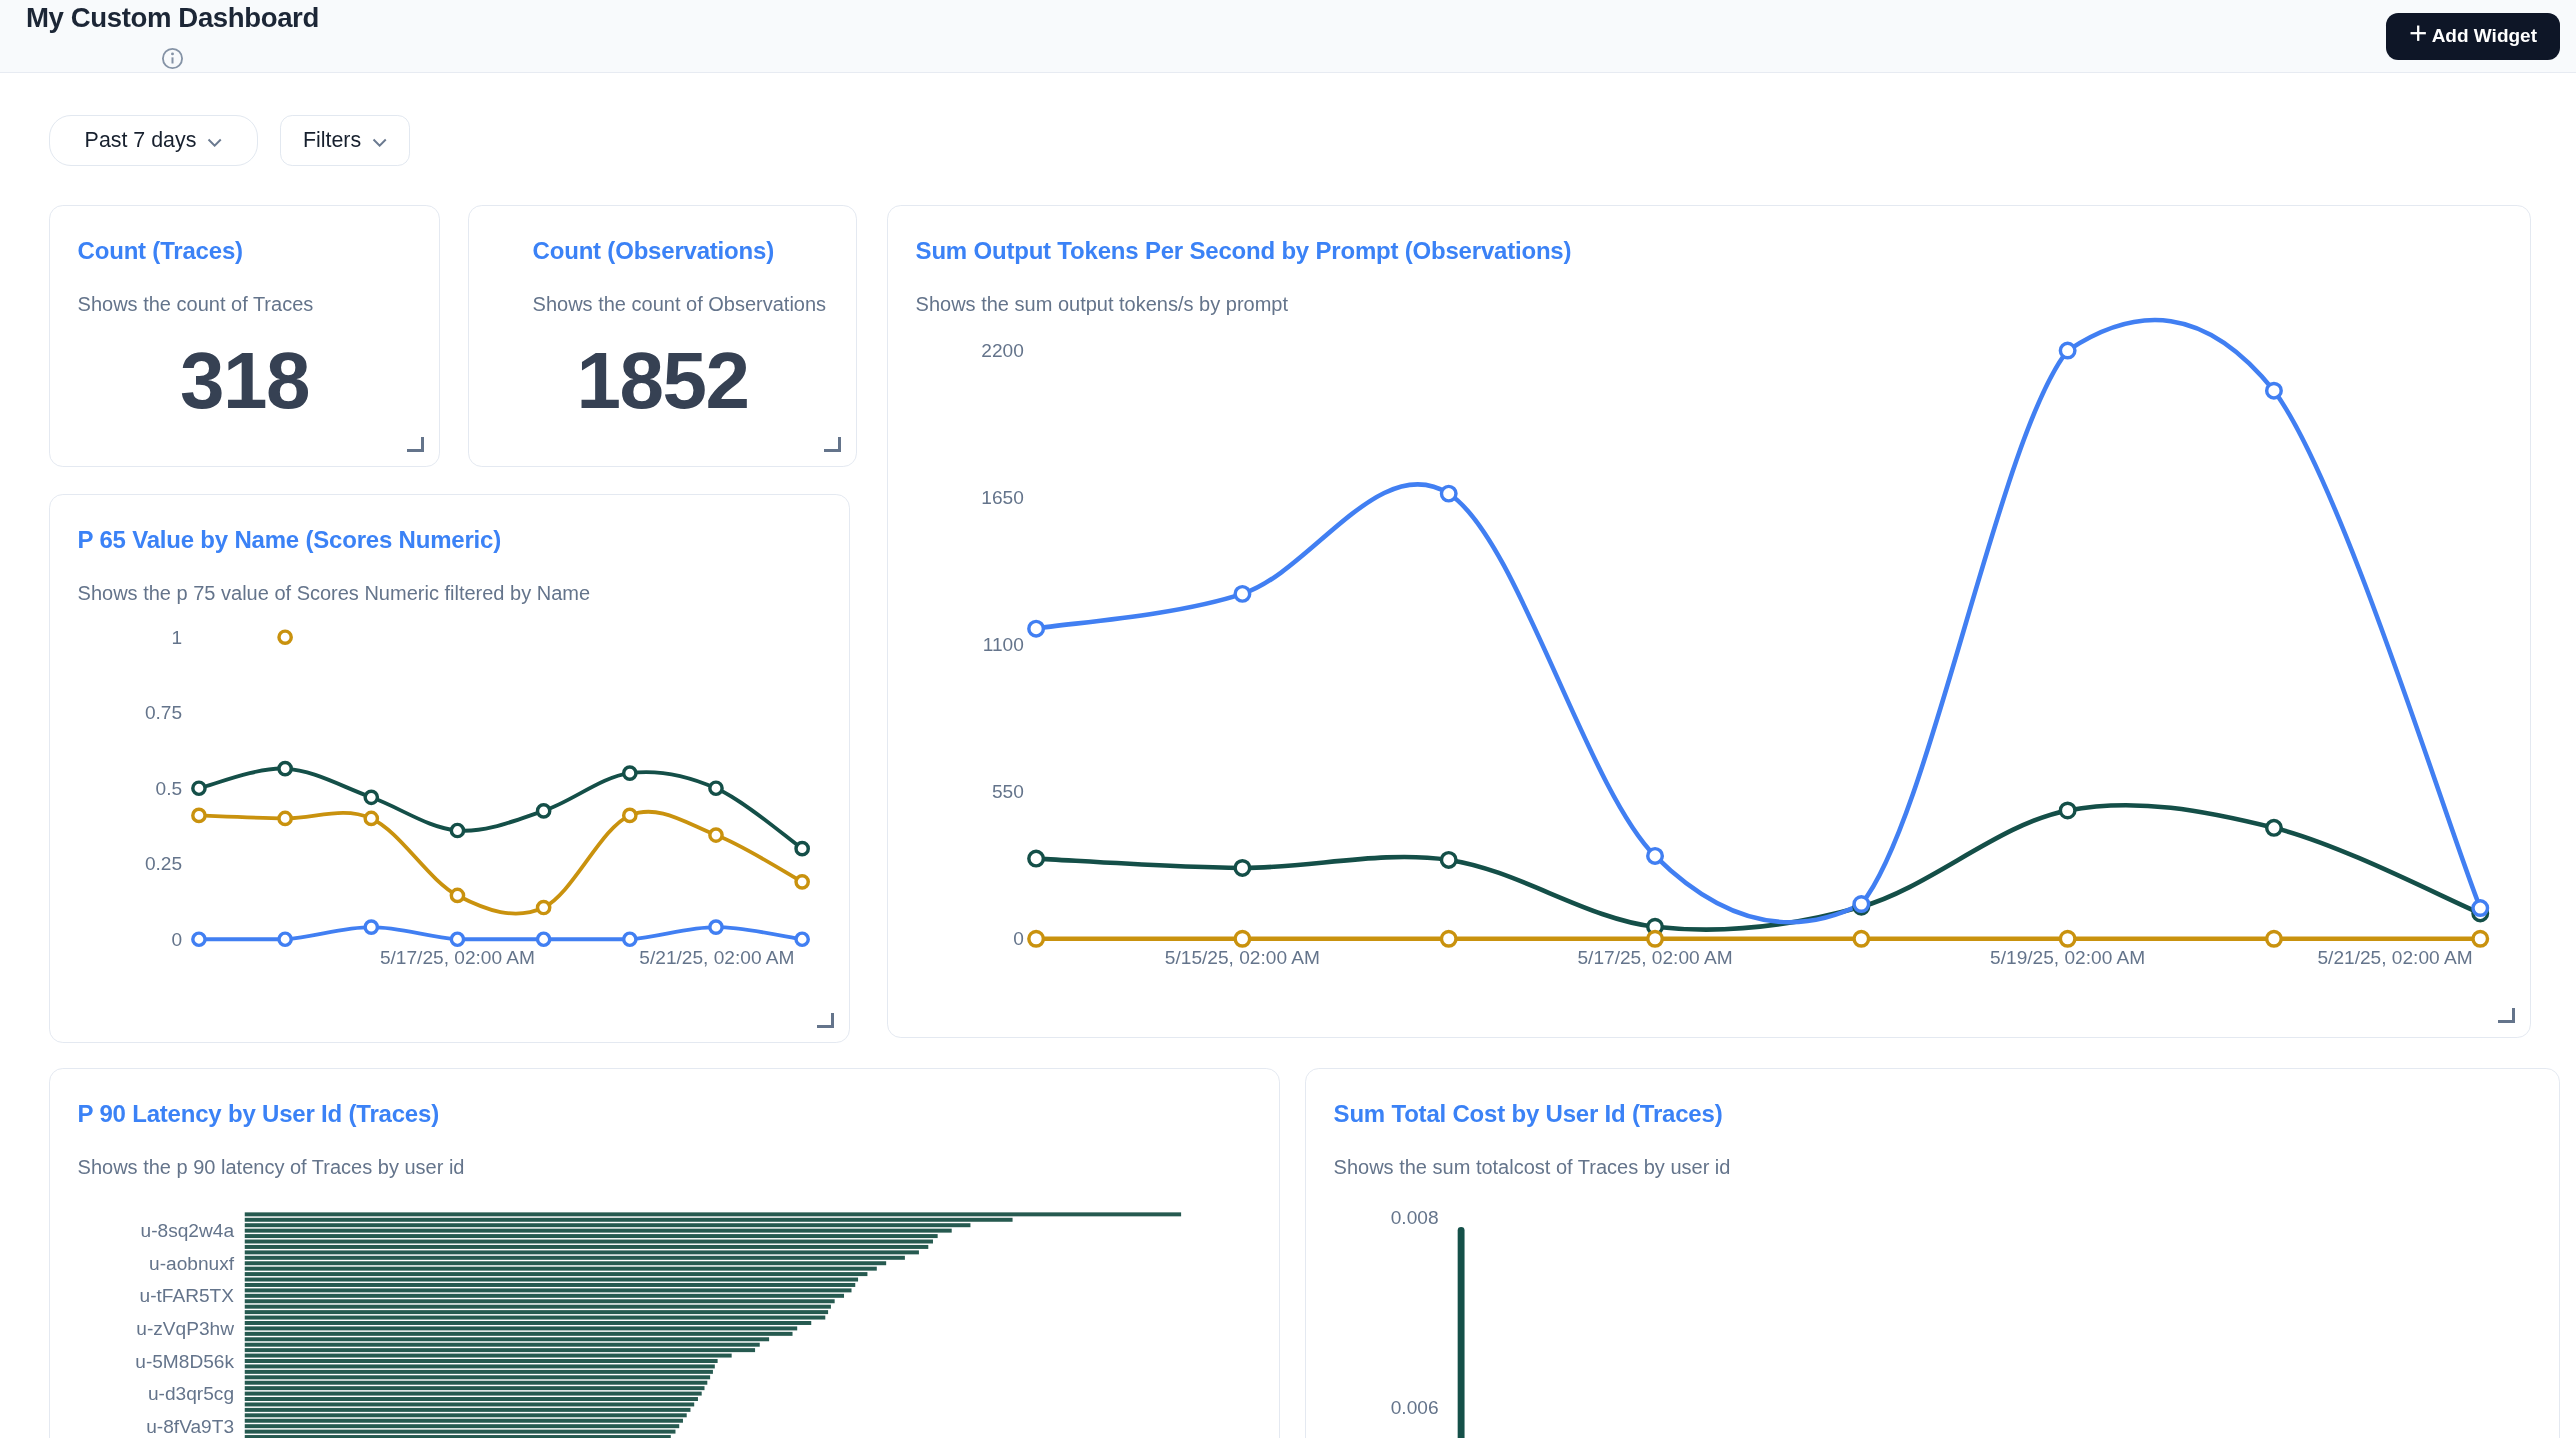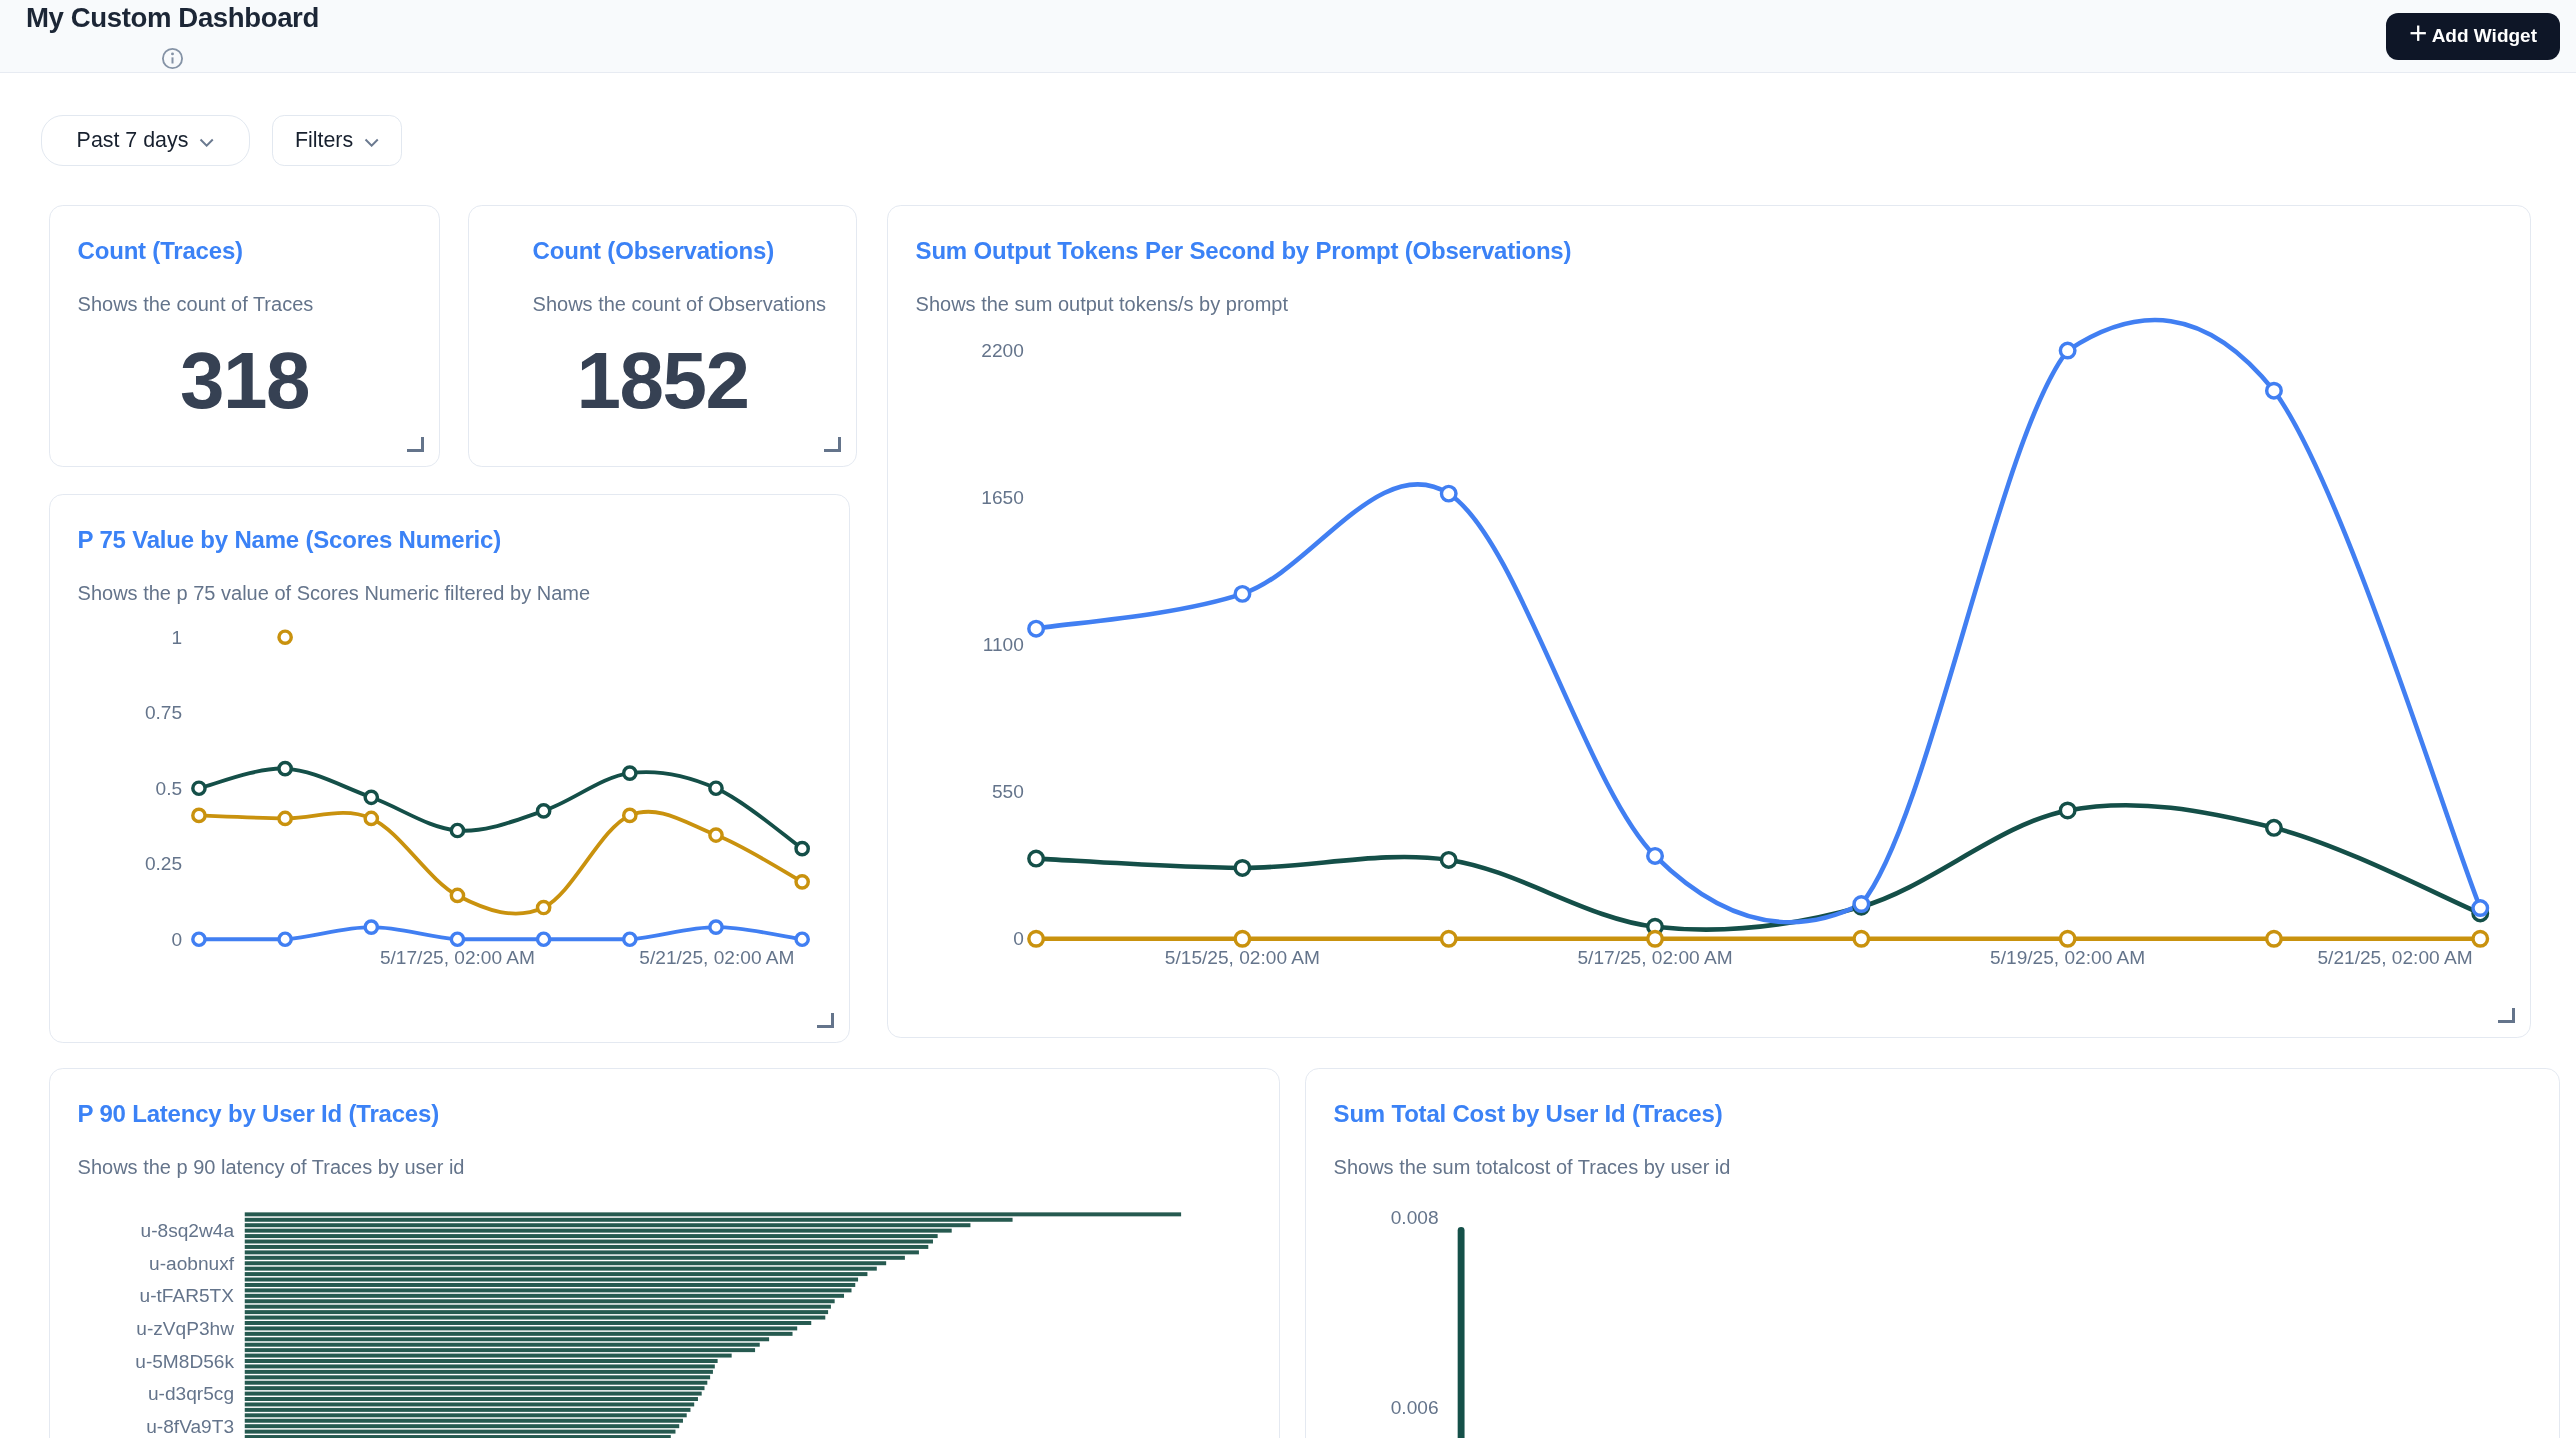--- a/index.html
+++ b/index.html
@@ -18,21 +18,21 @@
   .btn-dark { display:flex; align-items:center; gap:4px; background:#0e1627; color:#ffffff;
     border:none; border-radius:12.2px; height:47px; padding:0 23px;
     font-size:19px; font-weight:600; font-family:inherit; cursor:pointer; }
 
   
   .toolbar { position:absolute; left:26px; top:115px; display:flex; align-items:center; }
   .btn { display:flex; align-items:center; justify-content:center; gap:10.7px;
     background:#ffffff; border:1.5px solid #e2e8f0; border-radius:12.2px; height:51px;
     font-size:21.4px; font-weight:500; color:#17202e; font-family:inherit; cursor:pointer; }
   .btn-date { width:502px; justify-content:flex-start; padding:0 20px; }
-  .btn-range { width:209px; margin-left:15px;border-radius:22px; }
+  .btn-range { width:209px; margin-left:23px;border-radius:22px; }
   .btn-filters { width:130px; margin-left:22px; }
 
   
   .card { position:absolute; background:#ffffff; border:1.5px solid #e4e9f1; border-radius:13.8px; }
   .card-head { padding:31px 27.6px 0 27.6px; position:relative; z-index:2; }
   .card-title { font-size:24px; font-weight:600; color:#3b82f6; letter-spacing:-0.2px; }
   .card-sub { margin-top:28px; font-size:20px; font-weight:400; color:#64748b; }
   .big-num { position:absolute; left:0; top:129px; width:100%; text-align:center;
     font-size:80px; font-weight:700; color:#364153; letter-spacing:-1.5px; }
   .resize-handle { position:absolute; right:15.3px; bottom:13.8px; width:17px; height:15.3px;
@@ -190,21 +190,21 @@
         <circle cx="194" cy="581" r="8" fill="#ffffff" stroke="#417ff2" stroke-width="4.5"></circle>
         <circle cx="306.7" cy="581" r="8" fill="#ffffff" stroke="#417ff2" stroke-width="4.5"></circle>
         <circle cx="419.4" cy="565.2" r="8" fill="#ffffff" stroke="#417ff2" stroke-width="4.5"></circle>
         <circle cx="532.1" cy="581" r="8" fill="#ffffff" stroke="#417ff2" stroke-width="4.5"></circle>
         <circle cx="644.8" cy="581" r="8" fill="#ffffff" stroke="#417ff2" stroke-width="4.5"></circle>
         <circle cx="757.5" cy="581" r="8" fill="#ffffff" stroke="#417ff2" stroke-width="4.5"></circle>
         <circle cx="870.2" cy="565.2" r="8" fill="#ffffff" stroke="#417ff2" stroke-width="4.5"></circle>
         <circle cx="982.9" cy="581" r="8" fill="#ffffff" stroke="#417ff2" stroke-width="4.5"></circle>
       </svg>
     <div class="card-head">
-      <div class="card-title">P 75 Value by Name (Scores Numeric)</div>
+      <div class="card-title">P 65 Value by Name (Scores Numeric)</div>
       <div class="card-sub">Shows the p 75 value of Scores Numeric filtered by Name</div>
     </div>
     <span class="resize-handle"></span>
   </section>
 
   <section class="card card-p90">
     <svg class="chart" width="1231" height="459" viewBox="0 0 1608 600">
         <rect x="254" y="187.4" width="1224" height="5.2" fill="#265a50"></rect>
         <rect x="254" y="194.5" width="1003.68" height="5.2" fill="#265a50"></rect>
         <rect x="254" y="201.6" width="948.6" height="5.2" fill="#265a50"></rect>

